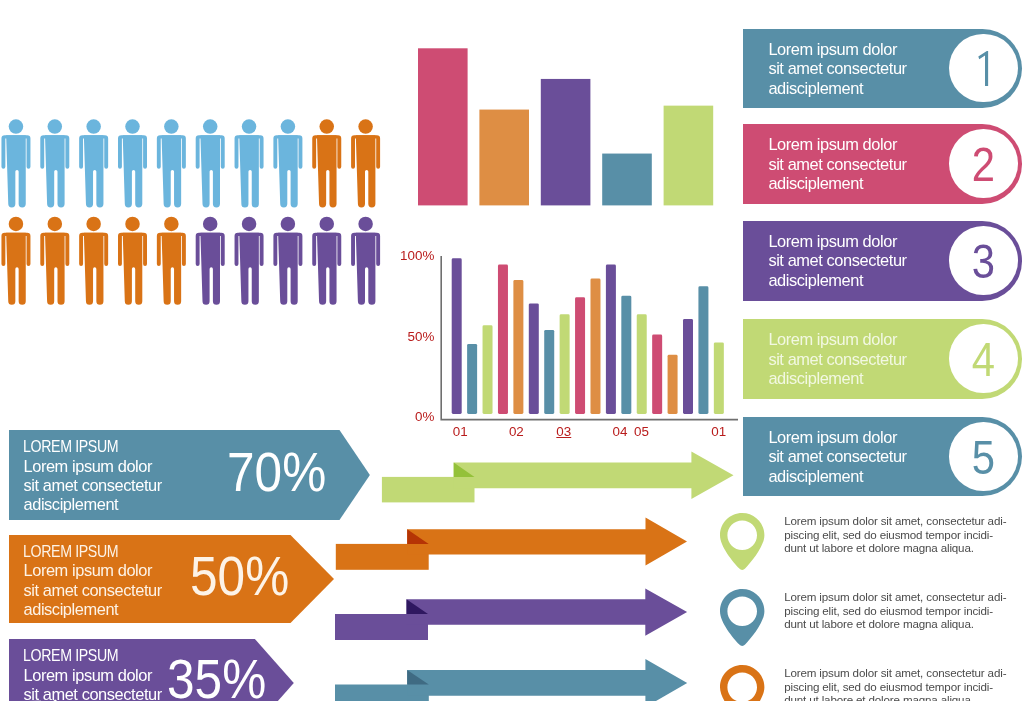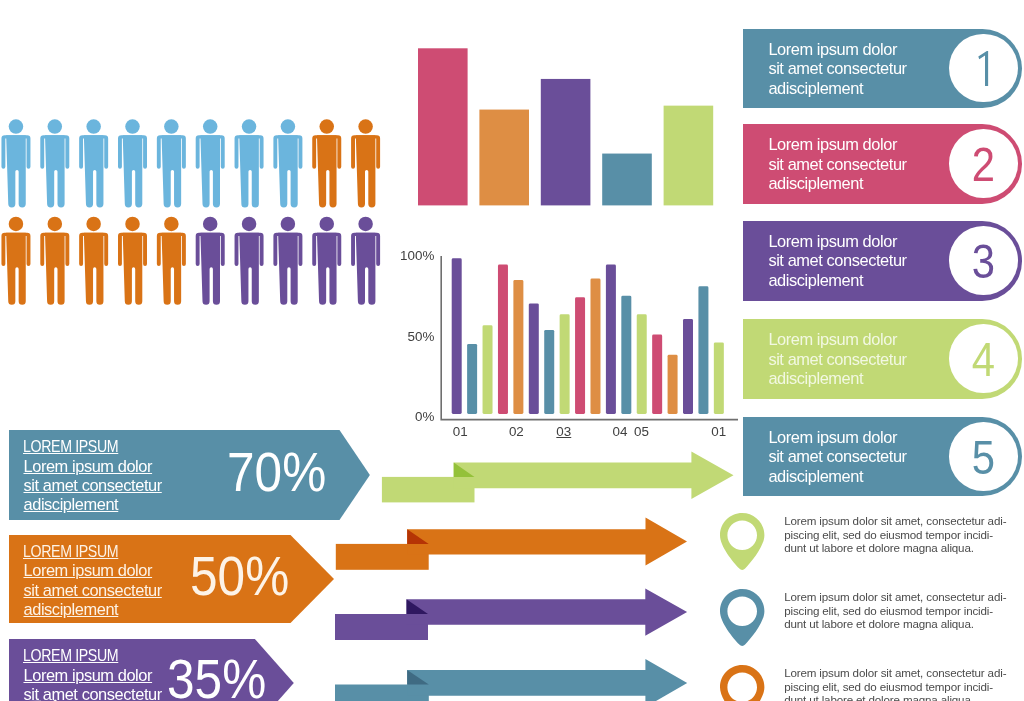--- a/index.html
+++ b/index.html
@@ -17,31 +17,31 @@
                  border-radius:50%;background:#fff;
                  display:flex;align-items:center;justify-content:center;}
   .panel .num{font-size:48px;line-height:1;font-weight:400;position:relative;top:1.5px;
               transform:scaleX(0.87);}
   .panel .ptext{position:absolute;left:25.2px;top:11.0px;font-size:16.4px;line-height:19.45px;
                 letter-spacing:-0.42px;color:#ffffff;white-space:nowrap;}
 
   
   .parrow{position:absolute;}
   .parrow .ptitle{position:absolute;left:14.3px;font-size:16.4px;line-height:19.45px;
-                  letter-spacing:-0.42px;white-space:nowrap;text-decoration:underline;}
+                  letter-spacing:-0.42px;white-space:nowrap;}
   .parrow .ptitle .upper{transform:scaleX(0.865);transform-origin:left center;}
   .parrow .pbig{position:absolute;font-size:56px;line-height:1;white-space:nowrap;
                 transform:scaleX(0.885);transform-origin:left top;}
 
   
   .pinrow{position:absolute;}
   .pintext{position:absolute;left:784.2px;font-size:11.6px;line-height:13.5px;letter-spacing:-0.15px;color:#4B4B4B;white-space:nowrap;}
 
   
-  .axlabel{position:absolute;font-size:13.4px;color:#404040;white-space:nowrap;}
+  .axlabel{position:absolute;font-size:13.4px;color:#b91c1c;white-space:nowrap;}
 
   
   .wm-cn{position:absolute;left:18px;top:671.7px;font-size:20px;line-height:20px;font-weight:bold;
          color:#ffffff;font-family:"DejaVu Sans",sans-serif;
          transform:skewX(-9deg) scaleX(1.3);transform-origin:left top;}
   .wm-url{position:absolute;left:101px;top:672px;font-size:19.4px;line-height:19.4px;font-weight:bold;
           font-style:italic;color:#ffffff;font-family:"Liberation Sans",sans-serif;
           transform:scaleX(0.9);transform-origin:left top;}
   .wm-id{position:absolute;left:791.4px;top:674px;width:223.3px;height:15.1px;
          background:#CACACA;}

